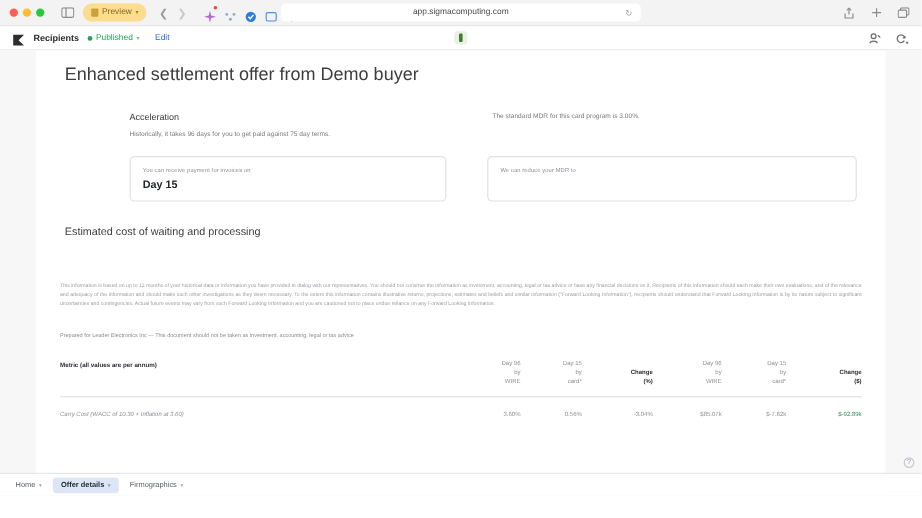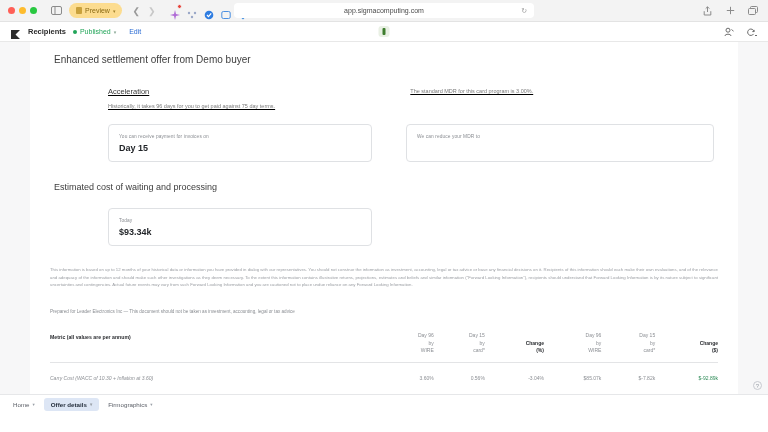--- a/index.html
+++ b/index.html
@@ -108,29 +108,29 @@
     position: relative;
   }
   .sheet {
     position: absolute;
     left: 30px; right: 30px; top: 0; bottom: 0;
     background: #ffffff;
     padding: 12px 12px 0 12px;
   }
 
   .h1 {
-    font-size: 10px; color: #3d3d3d; font-weight: 400;
+    font-size: 15px; color: #3d3d3d; font-weight: 400;
     margin: 0 0 22px 12px;
   }
   .h2 {
     font-size: 9px; color: #3d3d3d; font-weight: 400;
     margin: 0 0 16px 12px;
   }
 
-  .two-col { display: flex; gap: 8px; text-decoration: underline; }
+  .two-col { display: flex; gap: 8px; }
   .col { width: 50%; padding: 0 12px; }
   .col.left { padding-left: 66px; }
   .col.right { padding-left: 22px; }
 
   .sub-title { font-size: 7.5px; color: #3a3a3a; margin-bottom: 6px; }
   .sub-desc { font-size: 5.5px; color: #7a7a7a; line-height: 1.5; }
 
   .cards-row { display: flex; margin-top: 14px; }
   .card-wrap { width: 50%; padding: 0 12px; }
   .card-wrap.left { padding-left: 66px; }
@@ -371,26 +371,20 @@
           <div class="stat-label">We can reduce your MDR to</div>
         </div>
       </div>
     </div>
 
     <div class="section-gap"></div>
 
     <div class="h2">Estimated cost of waiting and processing</div>
 
     <div class="cards-row">
-      <div class="card-wrap left">
-        <div class="stat-card">
-          <div class="stat-label">Today</div>
-          <div class="stat-value">$93.34k</div>
-        </div>
-      </div>
     </div>
 
     <div class="disclaimer">This information is based on up to 12 months of your historical data or information you have provided in dialog with our representatives. You should not construe the information as investment, accounting, legal or tax advice or base any financial decisions on it. Recipients of this information should each make their own evaluations, and of the relevance and adequacy of the information and should make such other investigations as they deem necessary. To the extent this information contains illustrative returns, projections, estimates and beliefs and similar information ("Forward Looking Information"), recipients should understand that Forward Looking Information is by its nature subject to significant uncertainties and contingencies. Actual future events may vary from such Forward Looking Information and you are cautioned not to place undue reliance on any Forward Looking Information.</div>
 
     <div class="prepared">Prepared for Leader Electronics Inc — This document should not be taken as investment, accounting, legal or tax advice</div>
 
     <table class="tbl">
       <thead>
         <tr id="thead-row">
             <th class="metric-h">Metric (all values are per annum)</th>

